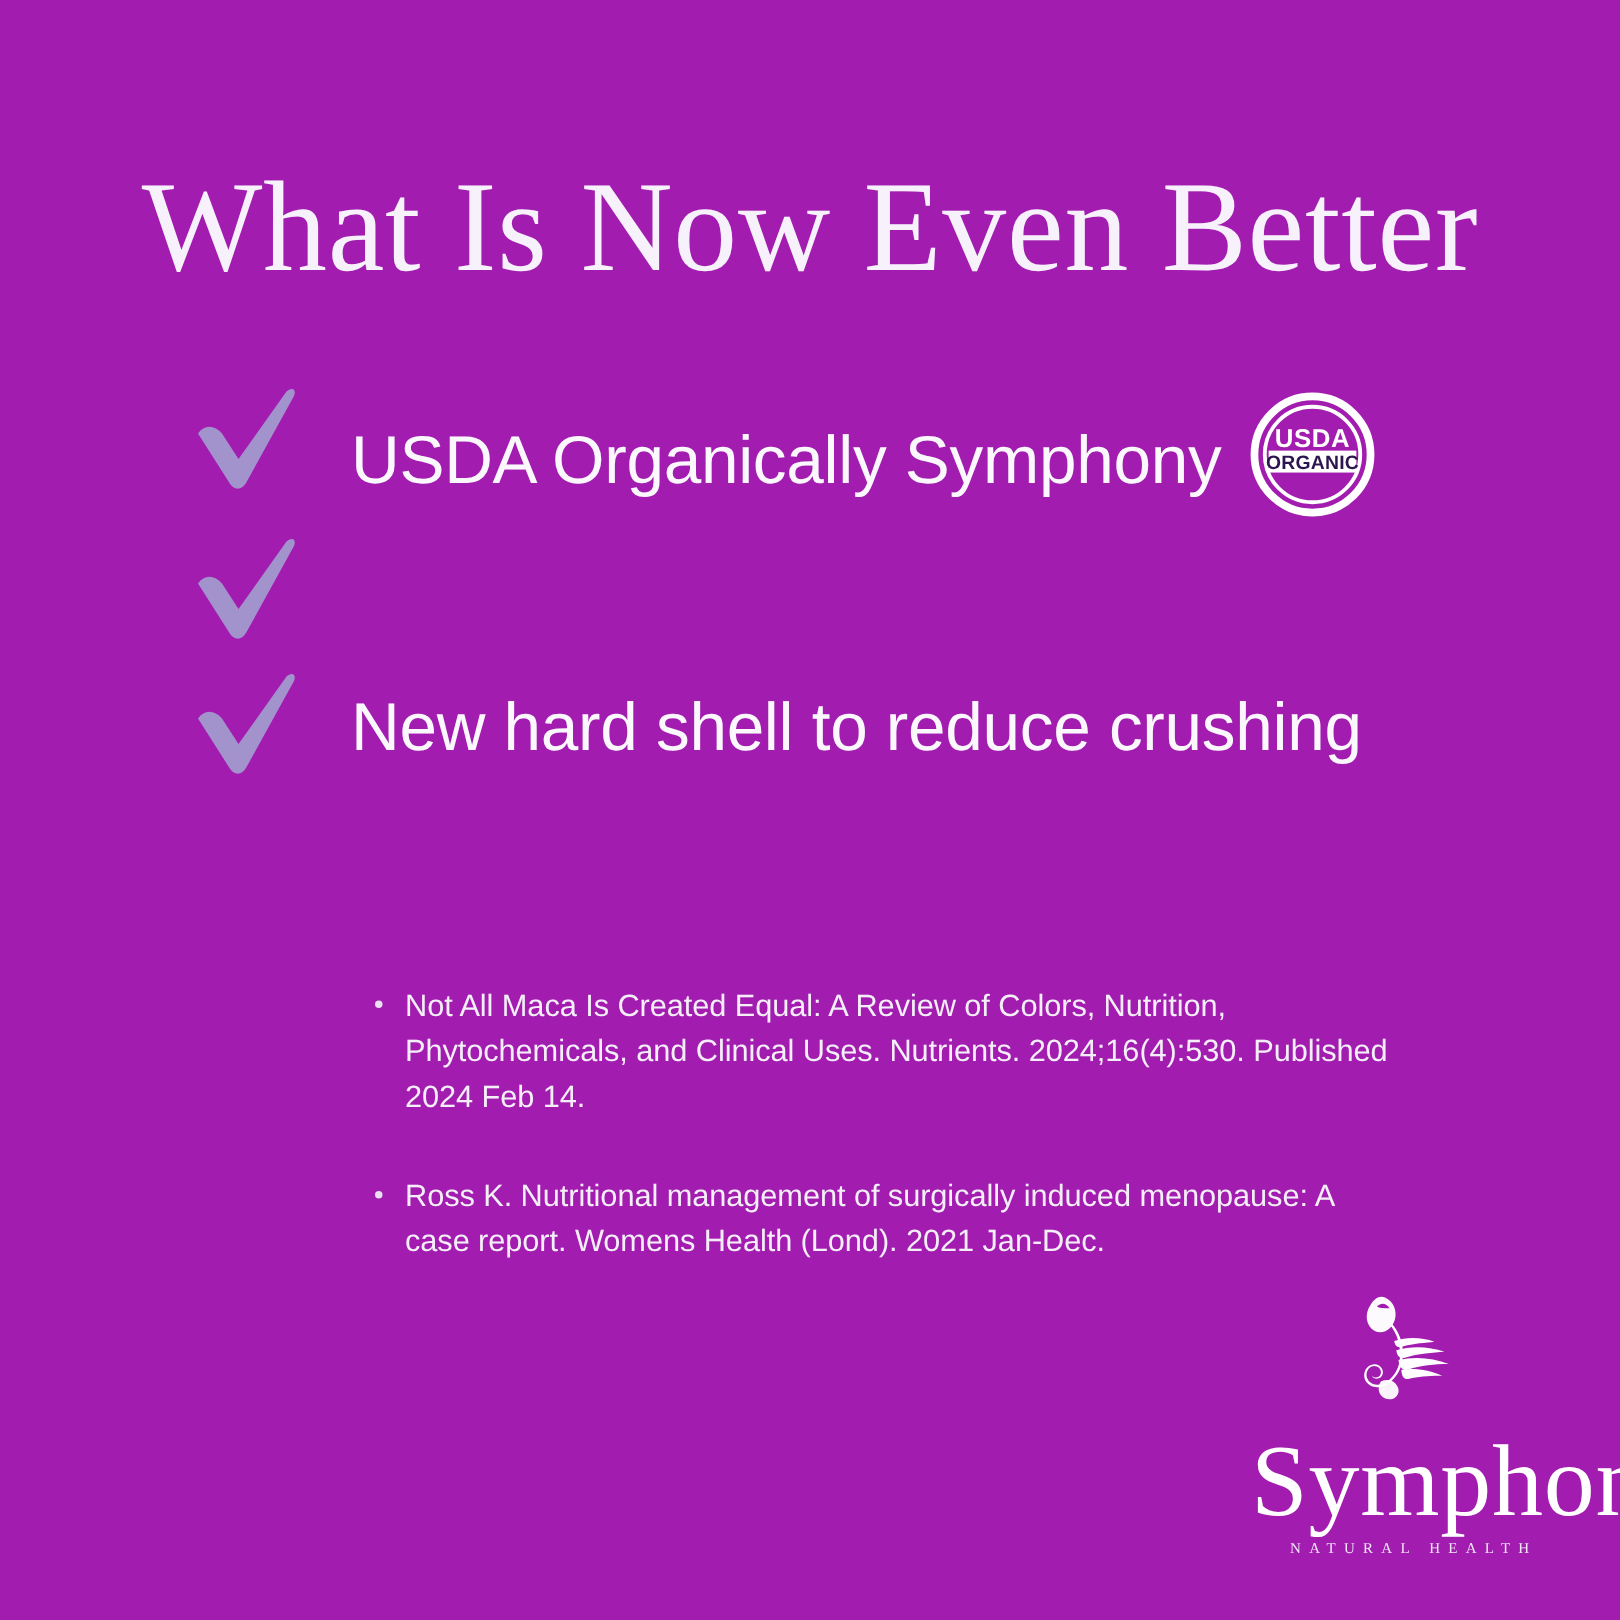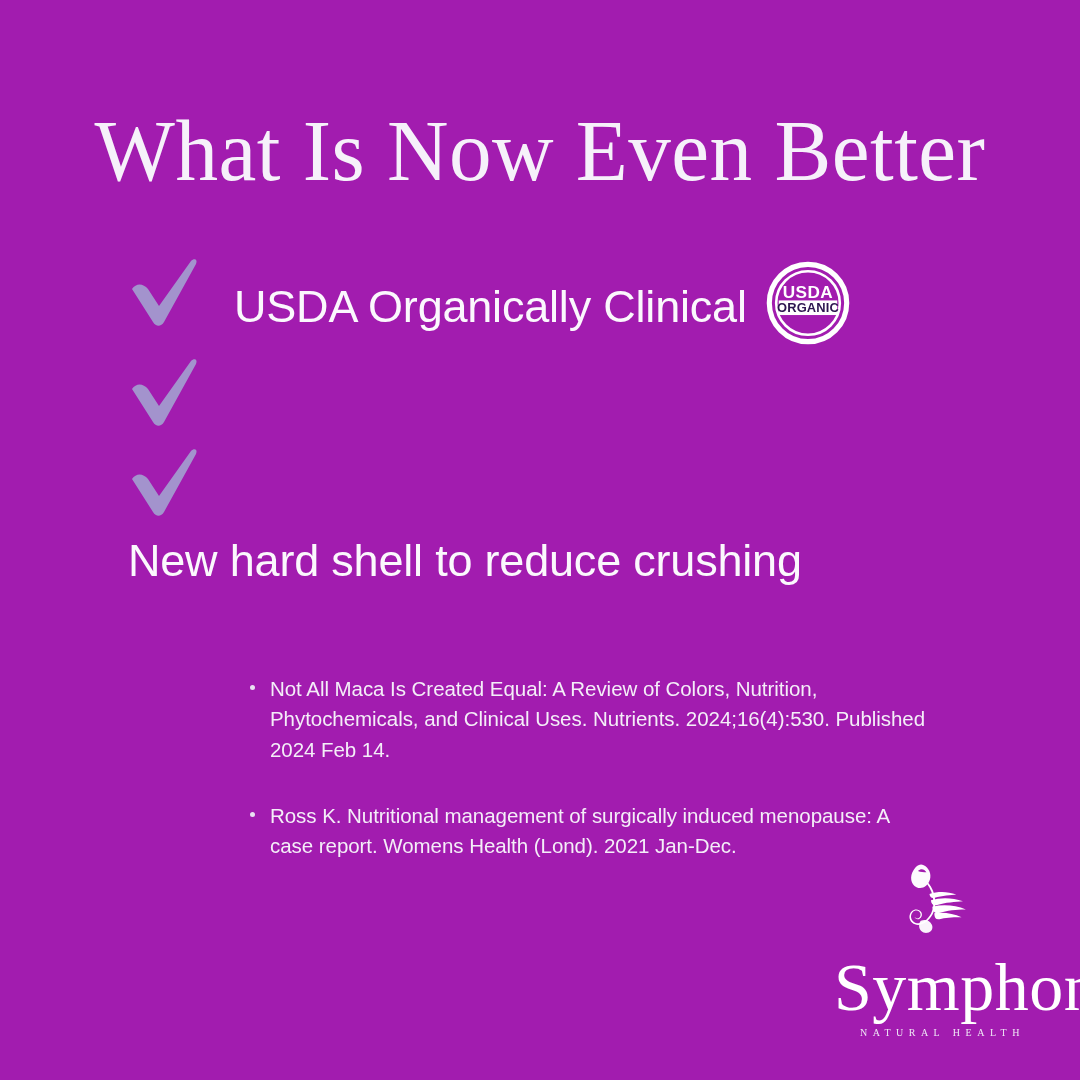--- a/index.html
+++ b/index.html
@@ -41,21 +41,21 @@
     width: 860px;
   }
   .check-row {
     position: relative;
     display: flex;
     align-items: flex-start;
     margin-bottom: 18px;
   }
   .check-row.r1 { margin-bottom: 14px; }
   .check-row.r2 { margin-bottom: 14px; }
-  .check-row.r3 { margin-bottom: 18px; flex-direction: column; }
+  .check-row.r3 { margin-bottom: 18px; }
 
   .check-icon {
     flex: 0 0 auto;
     width: 78px;
     height: 76px;
     margin-right: 28px;
     position: relative;
     top: -6px;
   }
   .check-icon svg { display: block; width: 100%; height: 100%; }
@@ -83,21 +83,21 @@
     height: 86px;
     position: relative;
     top: -2px;
   }
   .usda-seal svg { display: block; width: 100%; height: 100%; }
 
   
   .citations {
     position: absolute;
     left: 248px;
-    top: 674px;
+    top: 656px;
     width: 680px;
   }
   .citation {
     position: relative;
     padding-left: 22px;
     margin-bottom: 36px;
     font-size: 20.5px;
     line-height: 1.48;
     color: #f4eef8;
     letter-spacing: -0.05px;
@@ -152,21 +152,21 @@
 
   <div class="checklist">
 
     <div class="check-row r1">
       <div class="check-icon">
         <svg viewBox="0 0 78 76" xmlns="http://www.w3.org/2000/svg">
           <path d="M4 33 C8 27 15 27 20 33 L31 50 L63 5 C66 2 70 3 68 8 L36 66 C33 71 28 71 25 66 Z" fill="#a393cd"></path>
         </svg>
       </div>
       <div class="row-inline">
-        <span class="check-text">USDA Organically Clinical</span>
+        <span class="check-text">USDA Organically Symphony</span>
         <span class="usda-seal">
           <svg viewBox="0 0 100 100" xmlns="http://www.w3.org/2000/svg">
             <circle cx="50" cy="50" r="45" fill="none" stroke="#ffffff" stroke-width="6"></circle>
             <circle cx="50" cy="50" r="37" fill="none" stroke="#ffffff" stroke-width="3"></circle>
             <path d="M15 48 L85 48 L85 62 A35 35 0 0 1 15 62 Z" fill="none"></path>
             <rect x="16" y="47" width="68" height="17" fill="#ffffff"></rect>
             <text x="50" y="44" text-anchor="middle" fill="#ffffff" font-family="Liberation Sans, sans-serif" font-size="20" font-weight="bold" letter-spacing="0.5">USDA</text>
             <text x="50" y="61" text-anchor="middle" fill="#2d1550" font-family="Liberation Sans, sans-serif" font-size="15" font-weight="bold" letter-spacing="0.2">ORGANIC</text>
           </svg>
         </span>

